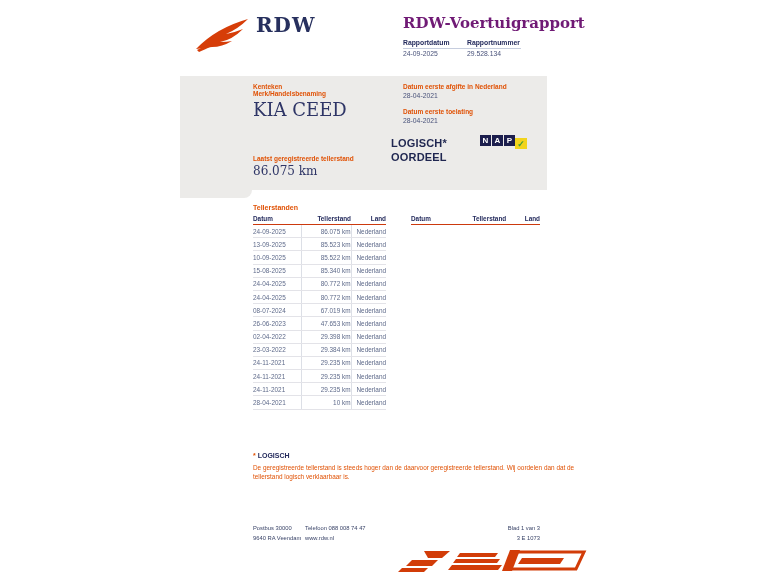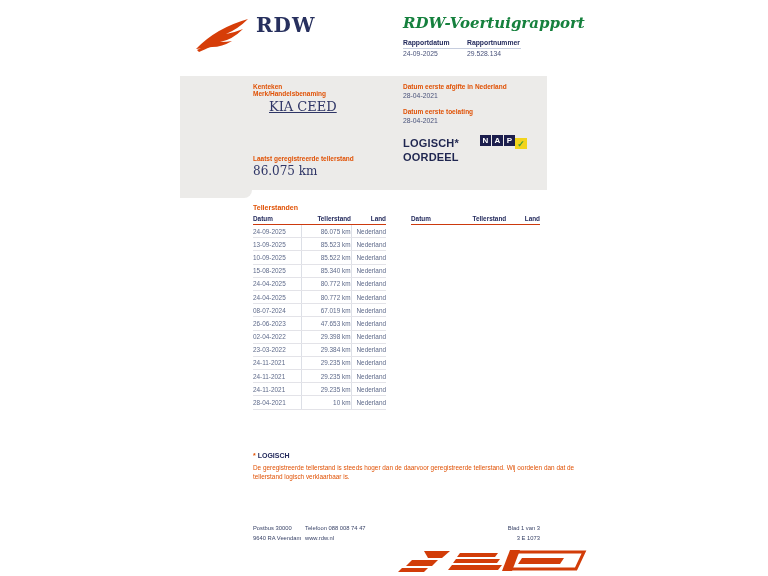--- a/index.html
+++ b/index.html
@@ -2,41 +2,41 @@
 <html><head>
 <meta charset="utf-8">
 <style>
   html,body{margin:0;padding:0;}
   body{width:768px;height:576px;background:#ffffff;font-family:"Liberation Sans",sans-serif;overflow:hidden;}
   .page{position:relative;width:768px;height:576px;background:#fff;}
 
   
   .logo-wing{position:absolute;left:194px;top:16px;width:56px;height:38px;}
   .logo-text{position:absolute;left:256px;top:13px;font-family:"DejaVu Serif",serif;font-size:20px;font-weight:600;color:#27305e;letter-spacing:1px;}
-  .doc-title{position:absolute;left:403px;top:14px;font-family:"DejaVu Serif",serif;font-size:15px;font-weight:700;color:#15803d;font-style:italic;}
+  .doc-title{position:absolute;left:403px;top:14px;font-family:"DejaVu Serif",serif;font-size:15px;font-weight:700;color:#701a75;}
   .meta{position:absolute;left:403px;top:39px;display:flex;gap:14px;border-bottom:1px solid #c6cdde;padding-bottom:2px;width:118px;}
   .meta .lbl{font-size:6.8px;font-weight:bold;color:#232a5c;}
   .meta-vals{position:absolute;left:403px;top:50px;display:flex;gap:14px;}
   .meta-vals .val{font-size:6.8px;color:#49527a;}
   .meta .c1,.meta-vals .c1{width:50px;}
   .meta .c2,.meta-vals .c2{width:54px;}
 
   
   .panel{position:absolute;left:180px;top:76px;width:367px;height:114px;background:#ecebe9;}
   .panel-tab{position:absolute;left:0;top:114px;width:72px;height:8px;background:#ecebe9;border-bottom-right-radius:10px;}
   .olabel{font-size:6.5px;font-weight:bold;color:#e05206;}
   .bigval{font-family:"DejaVu Serif",serif;color:#2e3566;}
   .p-left{position:absolute;left:73px;top:7px;width:150px;}
   .p-right{position:absolute;left:223px;top:7px;width:140px;}
   .kenteken{font-size:13px;margin:2px 0 8px 0;}
-  .merk{font-size:13px;margin:2px 0 0 16px;text-decoration:underline;}
+  .merk{font-size:18px;margin:2px 0 0 0;}
   .teller-label{position:absolute;left:73px;top:79px;}
   .teller-val{position:absolute;left:73px;top:88px;font-size:12px;}
   .p-right .sval{font-size:6.8px;color:#49527a;margin:2px 0 9px 0;}
-  .oordeel{position:absolute;left:223px;top:60px;font-size:11px;font-weight:bold;color:#1f2650;line-height:14px;letter-spacing:0.2px;}
+  .oordeel{position:absolute;left:211px;top:60px;font-size:11px;font-weight:bold;color:#1f2650;line-height:14px;letter-spacing:0.2px;}
   .nap{position:absolute;left:300px;top:59px;display:flex;}
   .nap .sq{width:11px;height:11px;background:#1c1e4d;color:#fff;font-size:8px;font-weight:bold;display:flex;align-items:center;justify-content:center;margin-right:1px;}
   .nap .chk{width:12px;height:11px;background:#f2d41d;color:#3e9c3a;font-size:9px;font-weight:bold;display:flex;align-items:center;justify-content:center;margin:3px 0 0 -1px;}
 
   
   .section-title{position:absolute;left:253px;top:204px;font-size:7px;font-weight:bold;color:#e05206;}
   table{border-collapse:collapse;}
   .tbl{position:absolute;top:215px;font-size:6.4px;}
   .tbl1{left:253px;width:133px;}
   .tbl2{left:411px;width:129px;}

